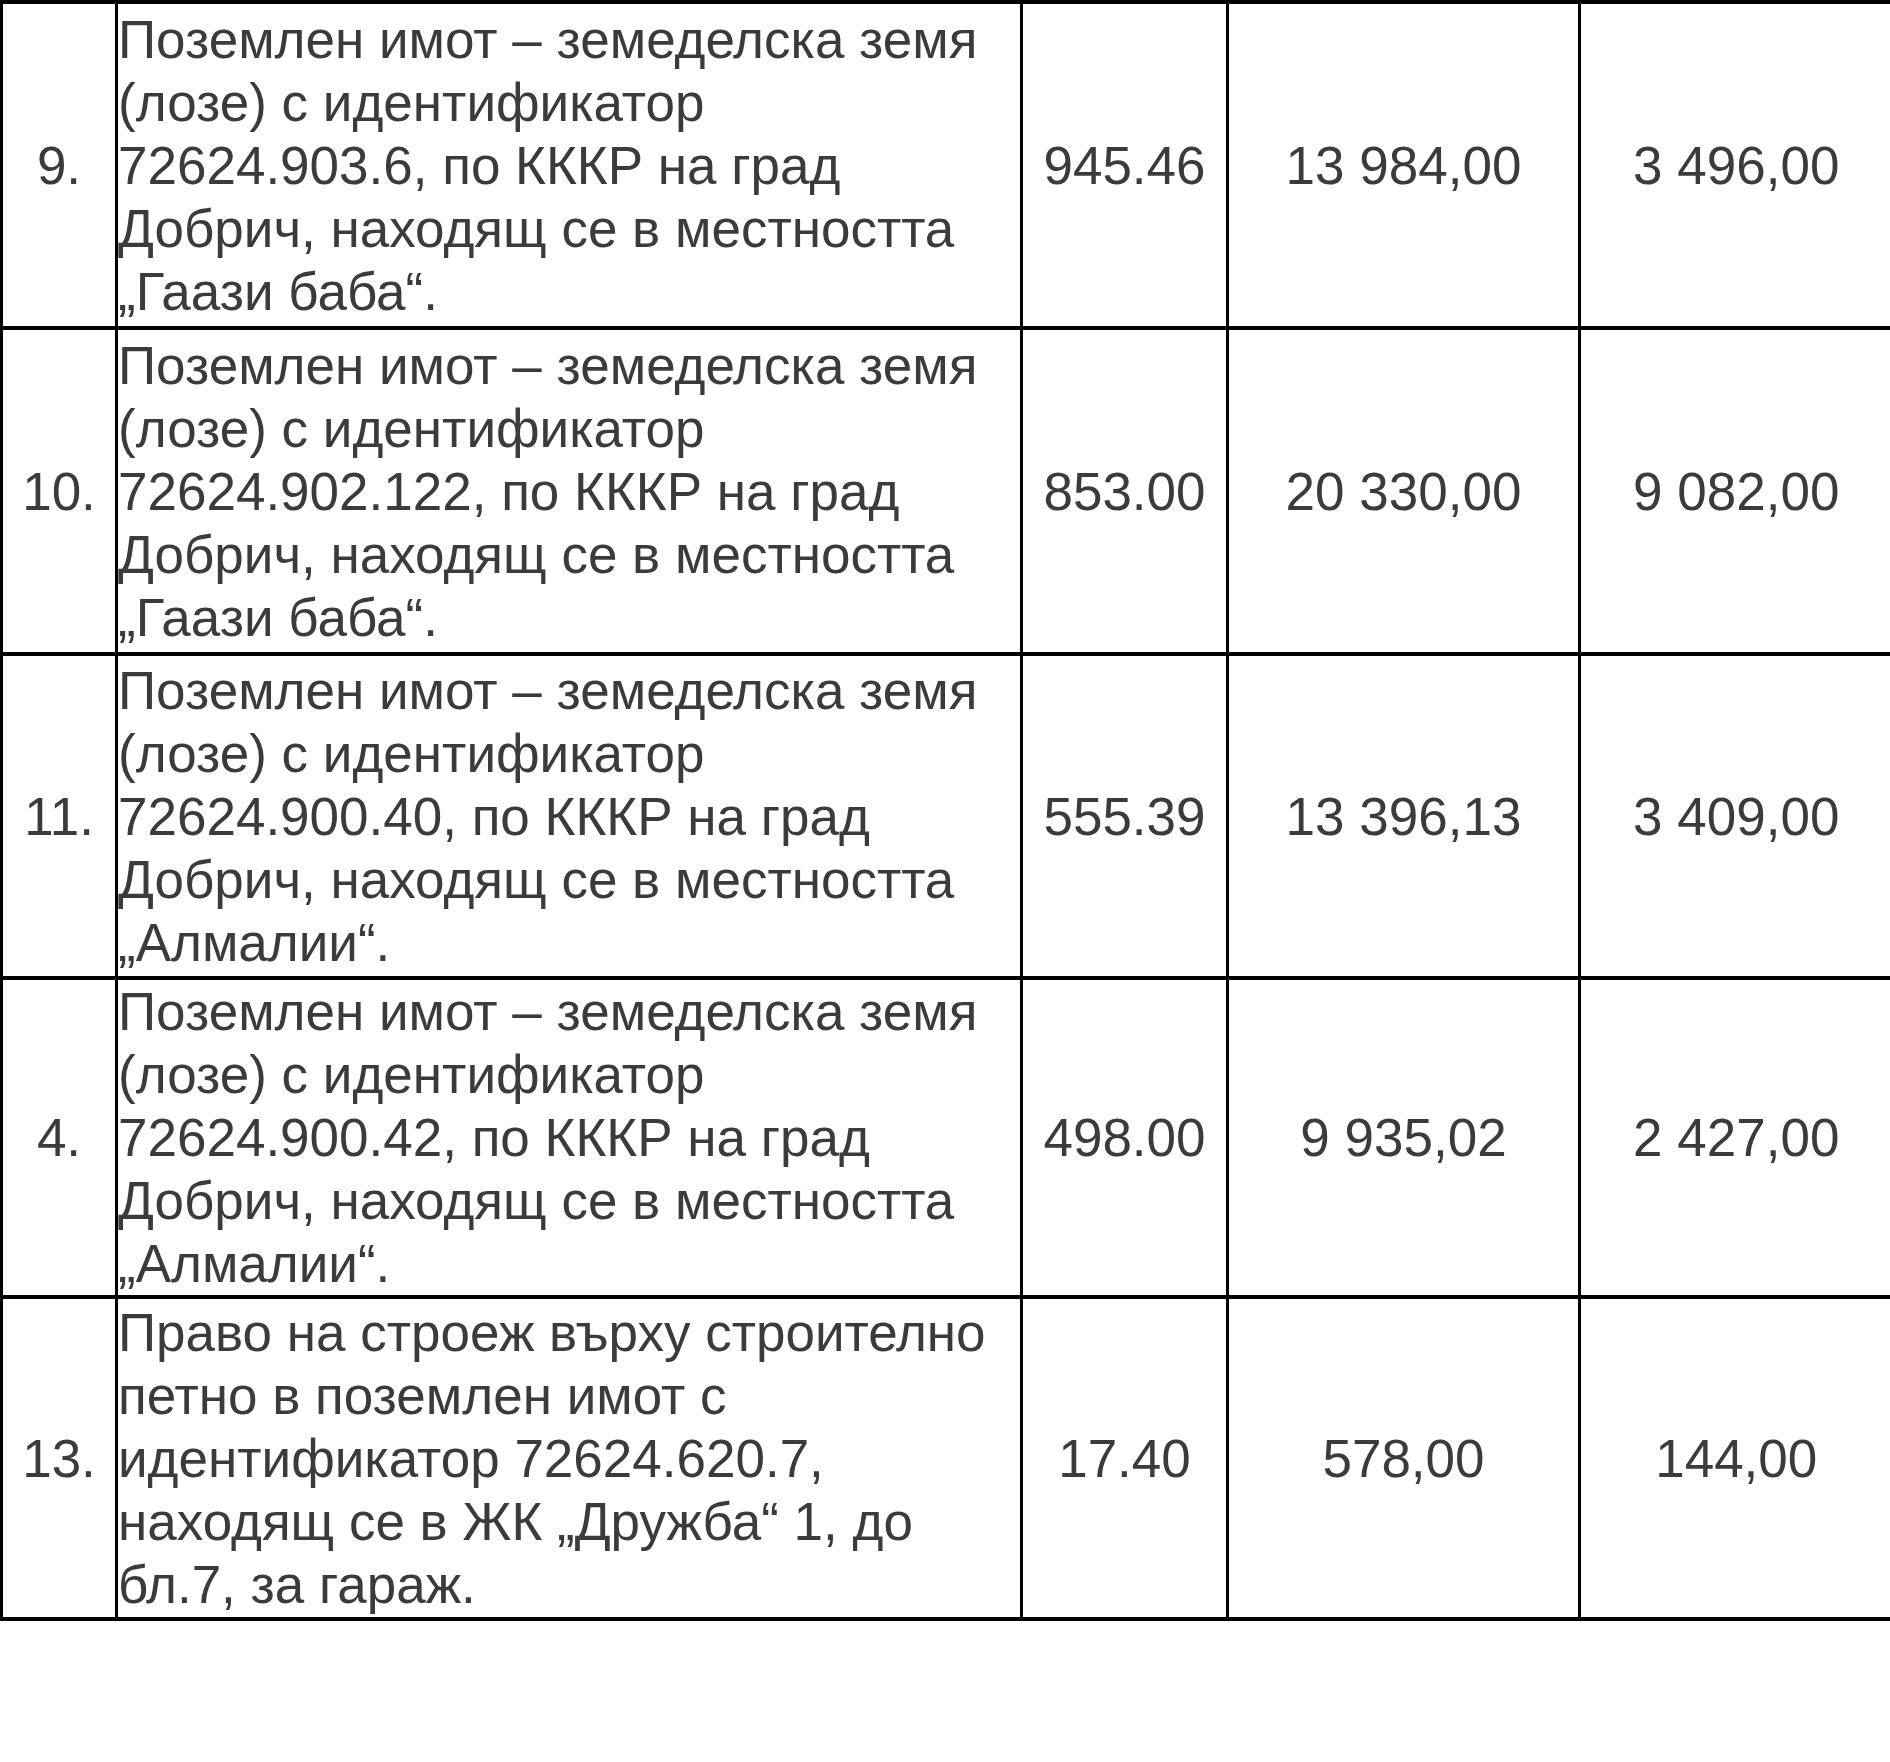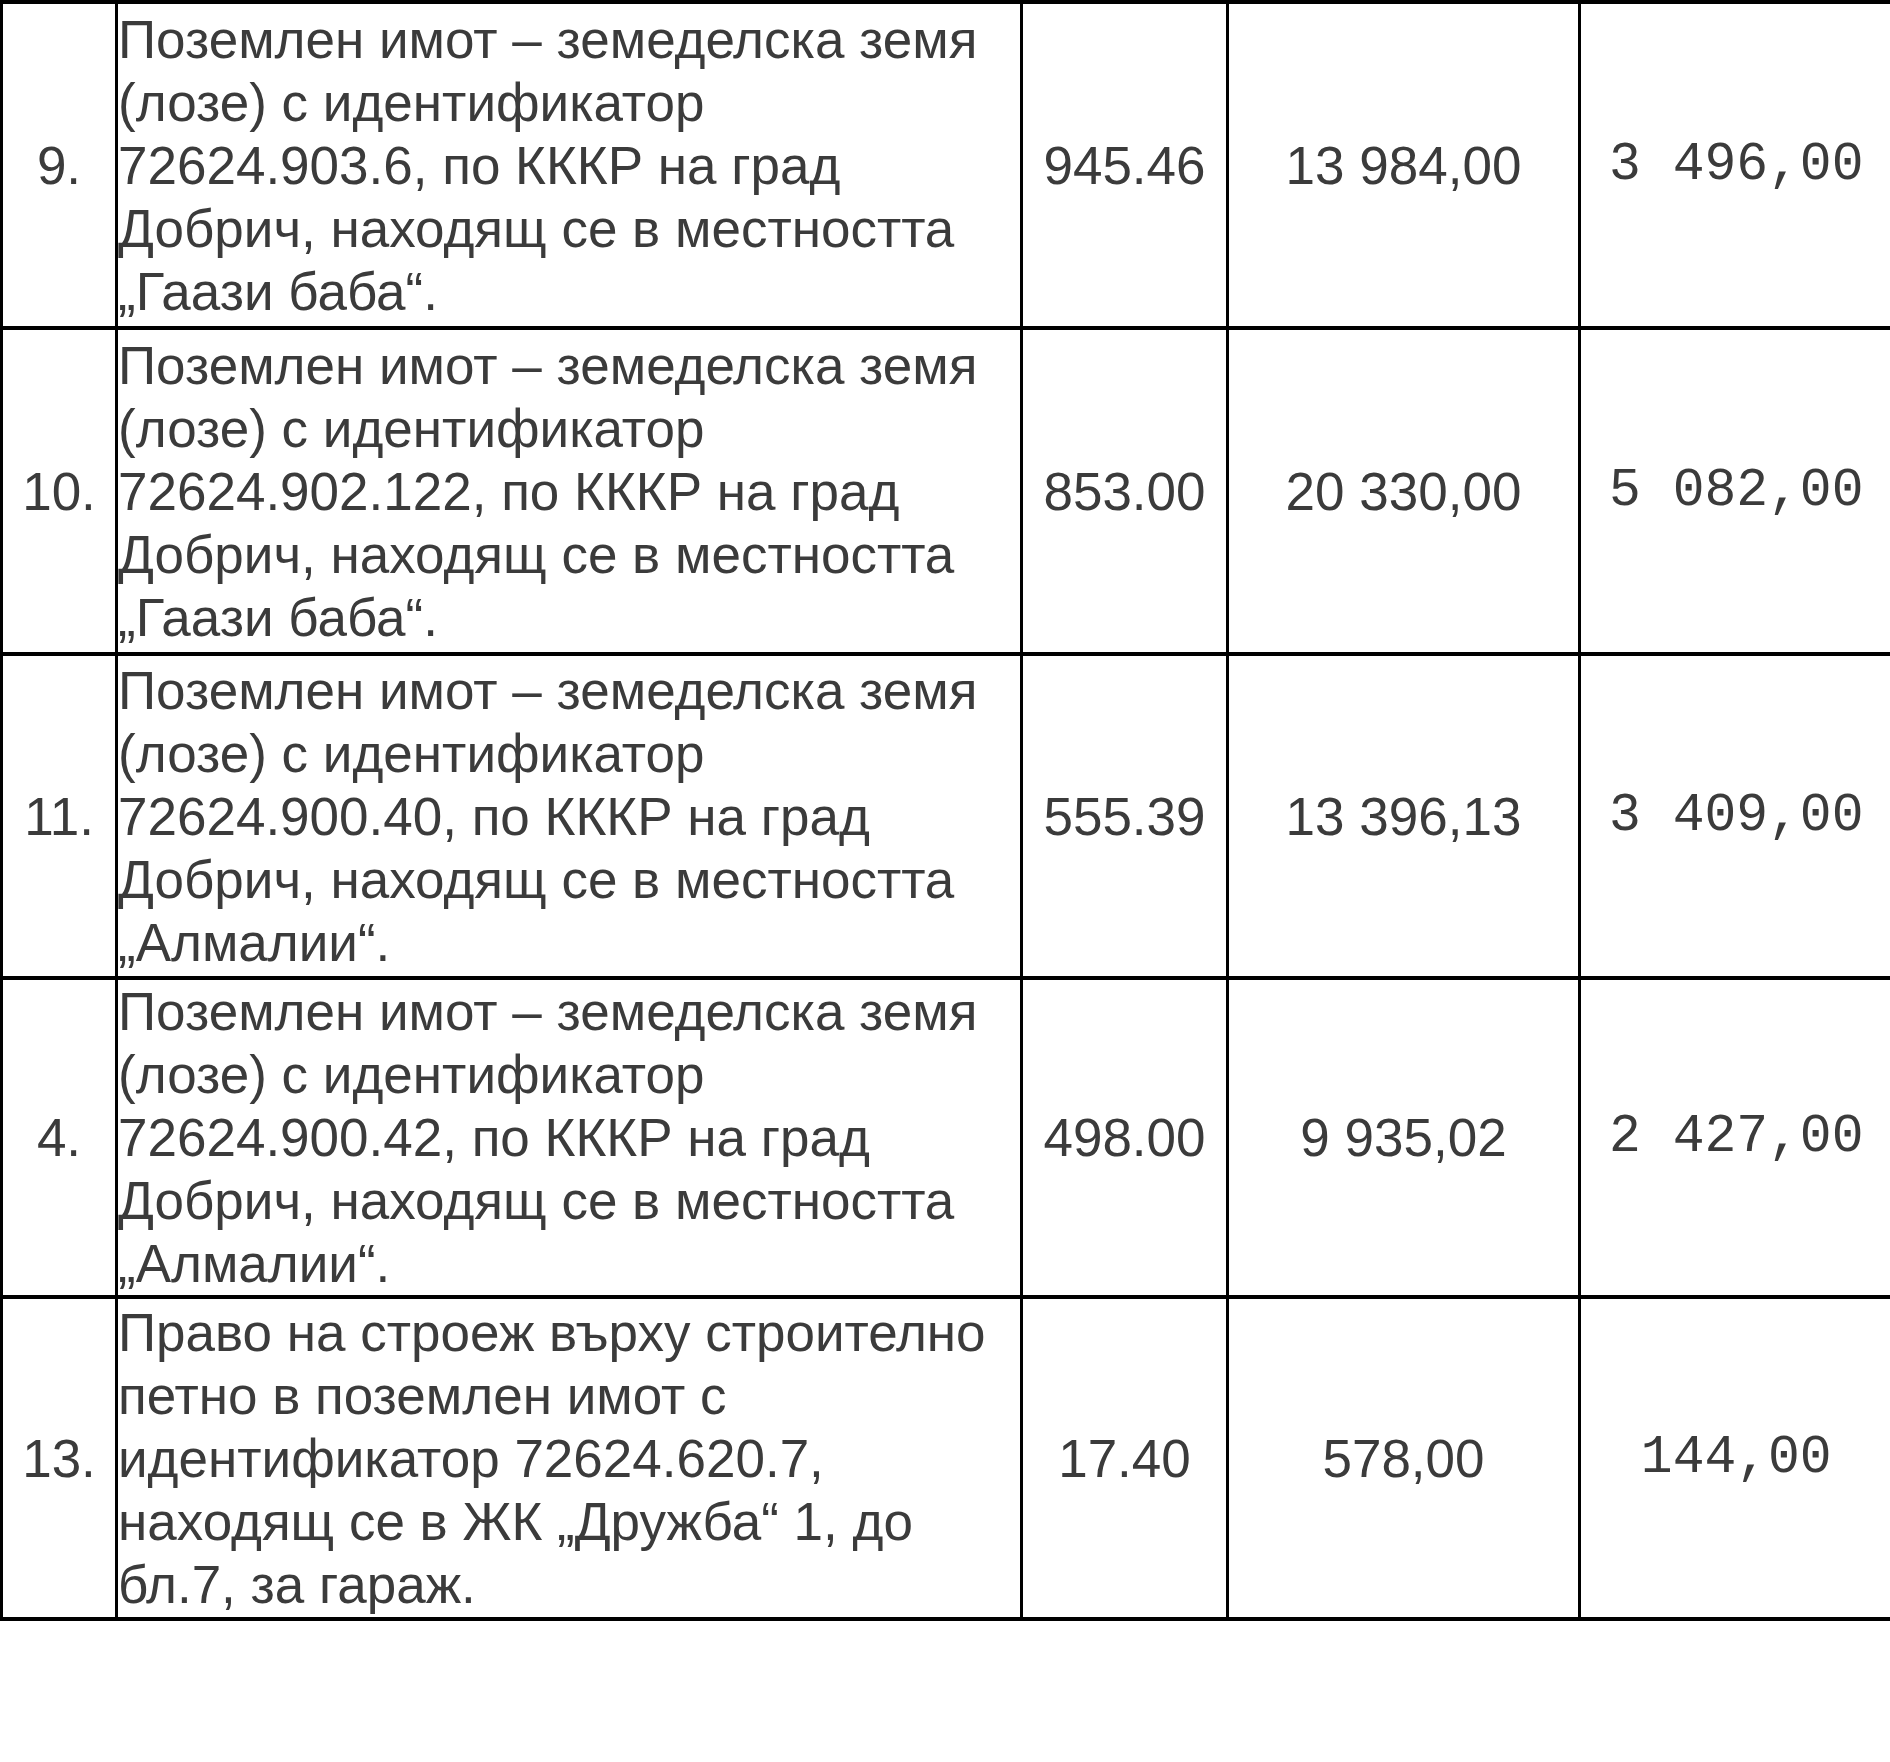--- a/index.html
+++ b/index.html
@@ -25,21 +25,20 @@
     border-bottom-width: 4px;
     font-size: 53px;
     line-height: 63px;
     vertical-align: middle;
     overflow: hidden;
     padding: 0;
   }
   
   table.doc-table td:last-child {
     border-right: none;
-    font-family: Liberation Mono, monospace;
   }
   td.c-no {
     text-align: center;
   }
   td.c-desc {
     padding: 6px 12px 6px 25px;
     text-align: left;
   }
   td.c-num {
     text-align: center;
@@ -63,21 +62,21 @@
       <td class="c-desc">Поземлен имот – земеделска земя (лозе) с идентификатор 72624.903.6, по КККР на град Добрич, находящ се в местността „Гаази баба“.</td>
       <td class="c-num">945.46</td>
       <td class="c-num">13 984,00</td>
       <td class="c-num">3 496,00</td>
     </tr>
     <tr style="height:326px">
       <td class="c-no">10.</td>
       <td class="c-desc">Поземлен имот – земеделска земя (лозе) с идентификатор 72624.902.122, по КККР на град Добрич, находящ се в местността „Гаази баба“.</td>
       <td class="c-num">853.00</td>
       <td class="c-num">20 330,00</td>
-      <td class="c-num">5 082,00</td>
+      <td class="c-num">9 082,00</td>
     </tr>
     <tr style="height:324px">
       <td class="c-no">11.</td>
       <td class="c-desc">Поземлен имот – земеделска земя (лозе) с идентификатор 72624.900.40, по КККР на град Добрич, находящ се в местността „Алмалии“.</td>
       <td class="c-num">555.39</td>
       <td class="c-num">13 396,13</td>
       <td class="c-num">3 409,00</td>
     </tr>
     <tr style="height:316px">
       <td class="c-no">4.</td>

